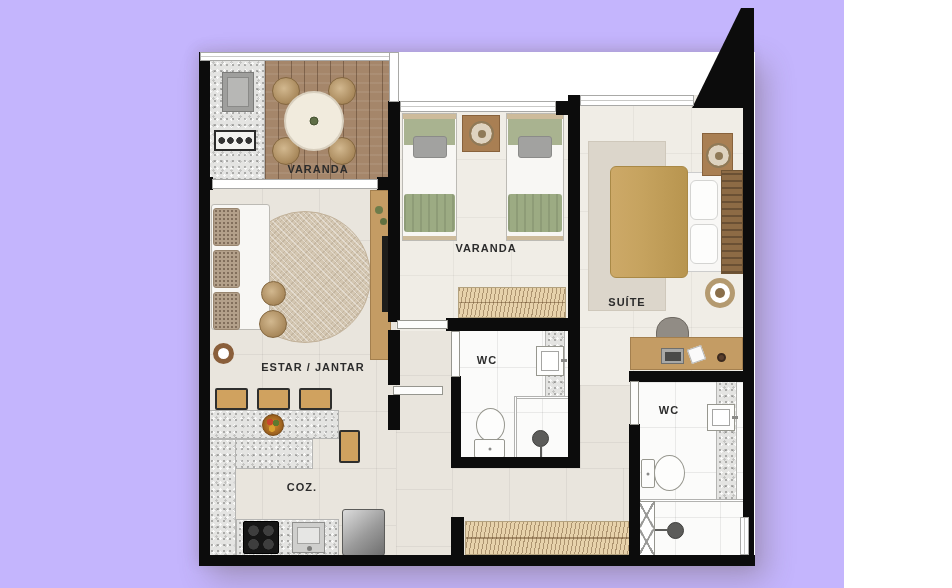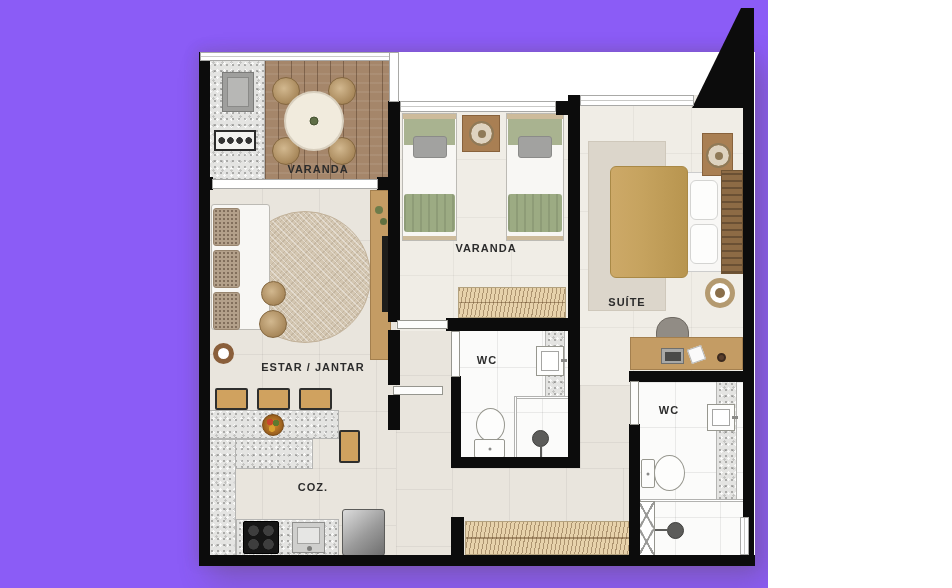--- a/index.html
+++ b/index.html
@@ -1,18 +1,18 @@
 <!DOCTYPE html>
 <html style="--wall: #0c0c0c; --floor-living: #e9e5dd; --floor-bedroom: #f0ede6; --floor-bath: #fbfbfa; --deck: #a5866a; --granite: #e4e4e2; --wardrobe: #e7d2ab; --wood: #c49c64; --wood-dark: #a97f53; --rug: #d4c7b2; --bed-green: #a9b390; --bed-camel: #c6a35f; --label: #2c2c2c;"><head>
 <meta charset="utf-8">
 <style>
   * { margin:0; padding:0; box-sizing:border-box; }
   html,body { background:#fff; }
   .stage {
-    position:relative; width:768px; height:588px; background:#8b5cf6;
+    position:relative; width:844px; height:588px; background:#c4b5fd;
     overflow:hidden; font-family:"Liberation Sans", sans-serif;
   }
   .abs { position:absolute; }
 
   
   .backdrop { background:#fff; box-shadow:10px 12px 28px rgba(90,75,55,.32), -3px -3px 12px rgba(90,75,55,.15); z-index:0; }
   .wall { background:var(--wall, #0c0c0c); z-index:40; }
   .win  { background:#fff; border:1px solid #a9a9a7; z-index:45;
           background-image:linear-gradient(transparent 46%, #c9c9c7 46% 56%, transparent 56%); }
   .win-v{ background:#fff; border:1px solid #a9a9a7; z-index:45;
@@ -235,17 +235,17 @@
   <div class="abs win" style="left:212px;top:179px;width:166px;height:10px;"></div>
   <div class="abs leaf" style="left:397px;top:320px;width:51px;height:9px;"></div>
   <div class="abs leaf" style="left:393px;top:386px;width:50px;height:9px;"></div>
   <div class="abs leaf" style="left:451px;top:331px;width:9px;height:46px;"></div>
   <div class="abs leaf" style="left:630px;top:381px;width:9px;height:44px;"></div>
 
   <div class="abs room-label" style="left:318px;top:169px;">VARANDA</div>
   <div class="abs room-label" style="left:486px;top:248px;">VARANDA</div>
   <div class="abs room-label" style="left:627px;top:302px;">SUÍTE</div>
   <div class="abs room-label" style="left:313px;top:367px;">ESTAR / JANTAR</div>
-  <div class="abs room-label" style="left:313px;top:487px;">COZ.</div>
+  <div class="abs room-label" style="left:302px;top:487px;">COZ.</div>
   <div class="abs room-label" style="left:487px;top:360px;">WC</div>
   <div class="abs room-label" style="left:669px;top:410px;">WC</div>
 
 </div>
 
 </body></html>

